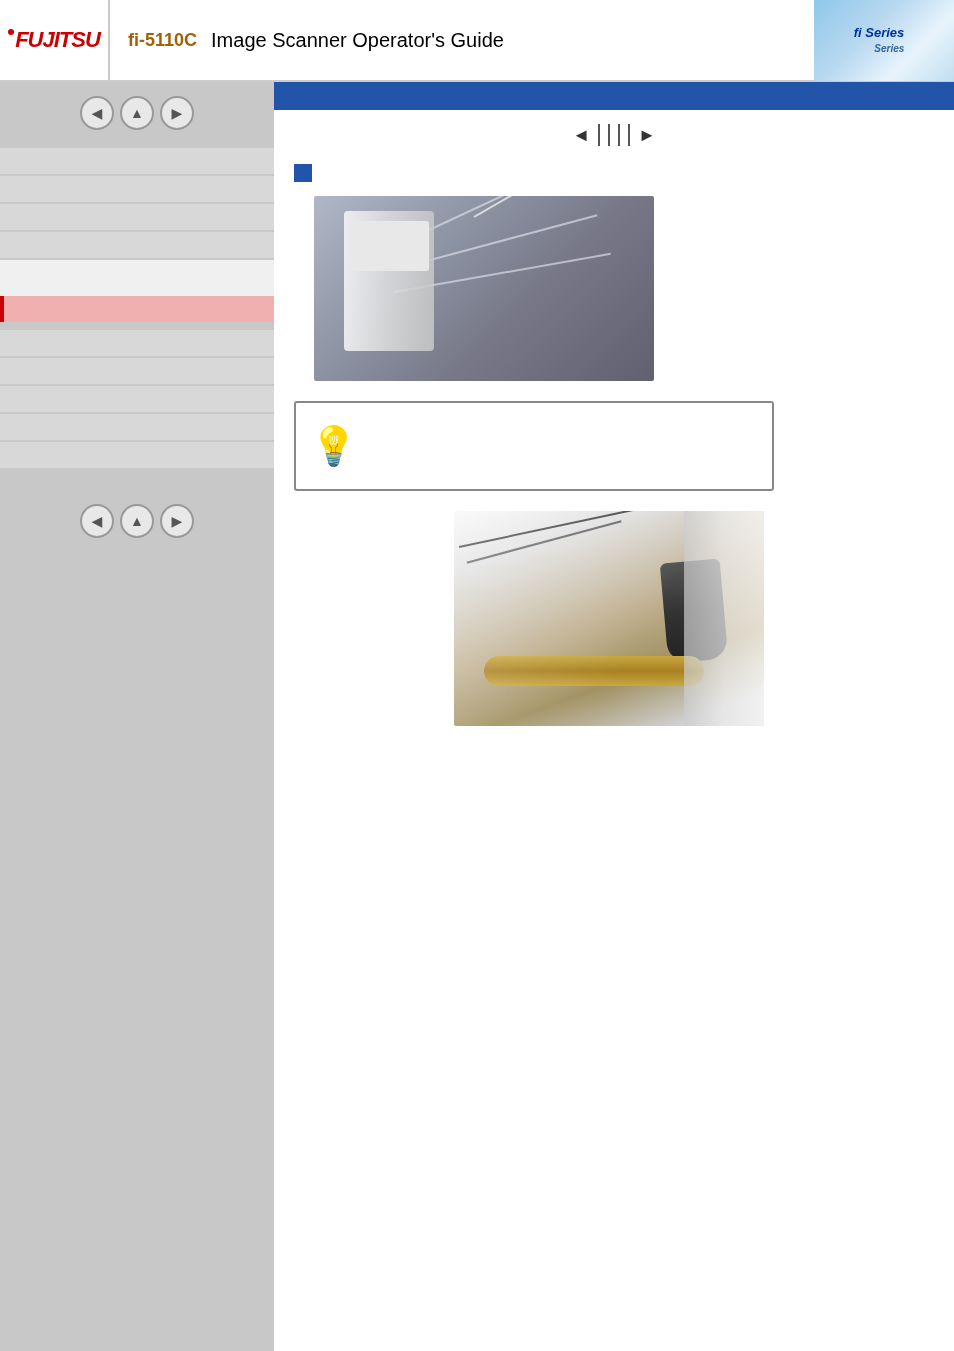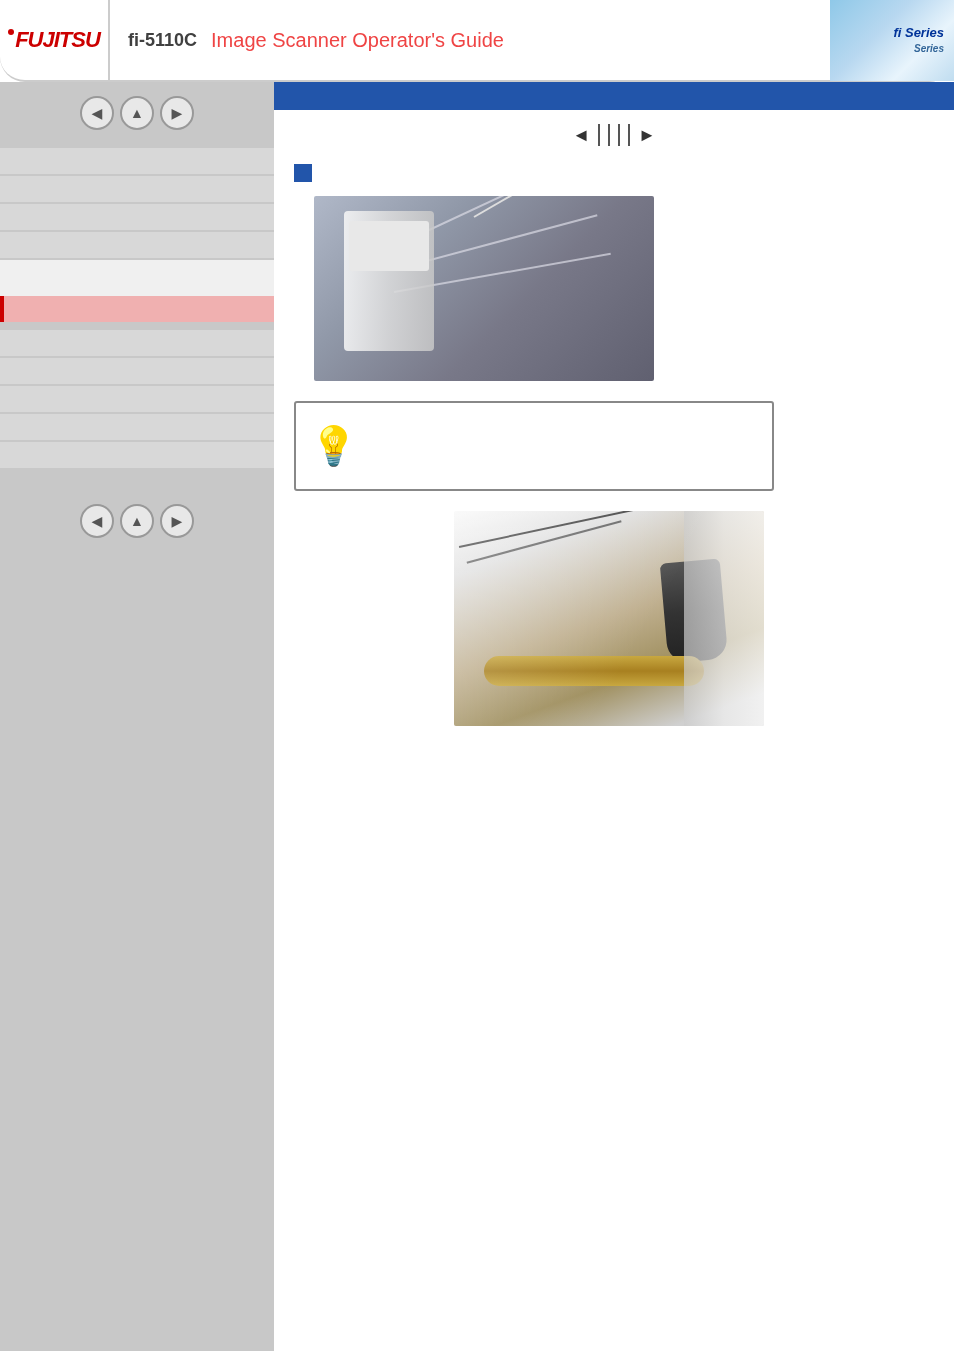--- a/index.html
+++ b/index.html
@@ -12,21 +12,20 @@
     }
 
     
     #header {
       display: flex;
       align-items: center;
       height: 82px;
       border-bottom: 2px solid #ccc;
       background: #fff;
       padding: 0 0;
-      border-radius: 25px;
     }
     #logo-box {
       display: flex;
       align-items: center;
       justify-content: center;
       width: 110px;
       height: 82px;
       border-right: 2px solid #ccc;
       flex-shrink: 0;
     }
@@ -48,35 +47,35 @@
     }
     #header-title-area {
       display: flex;
       align-items: center;
       flex: 1;
       padding: 0 18px;
     }
     #model-name {
       font-size: 18px;
       font-weight: bold;
-      color: #404040;
+      color: #a16207;
       margin-right: 14px;
     }
     #doc-title {
       font-size: 20px;
-      color: #ef4444;
+      color: #000000;
       font-weight: normal;
     }
     #header-logo-right {
-      width: 124px;
+      width: 140px;
       height: 82px;
       background: linear-gradient(135deg, #8ec8e8 0%, #b8d8f0 40%, #e8f4fc 70%, #c0ddf0 100%);
       display: flex;
       align-items: center;
-      justify-content: flex-end;
+      justify-content: center;
       padding-right: 10px;
       flex-shrink: 0;
       position: relative;
       overflow: hidden;
     }
     #fi-series-text {
       font-size: 13px;
       font-style: italic;
       color: #003399;
       font-weight: bold;

